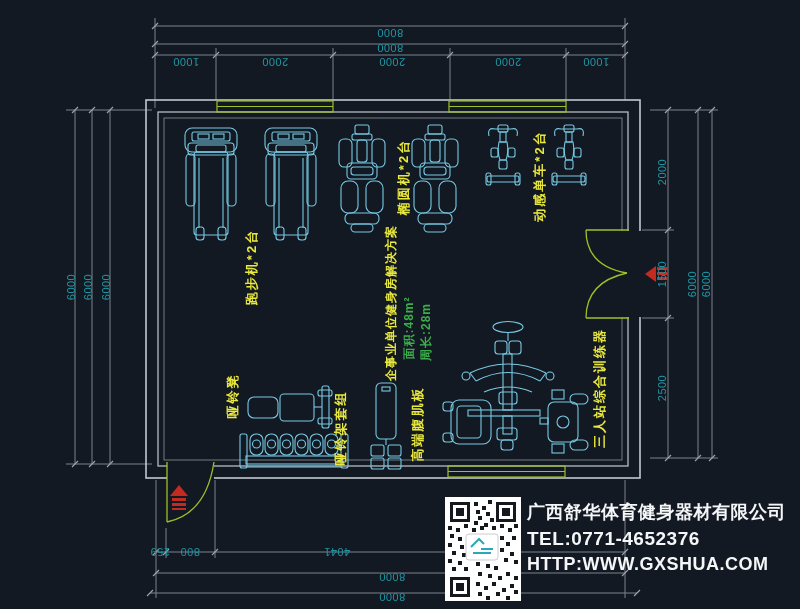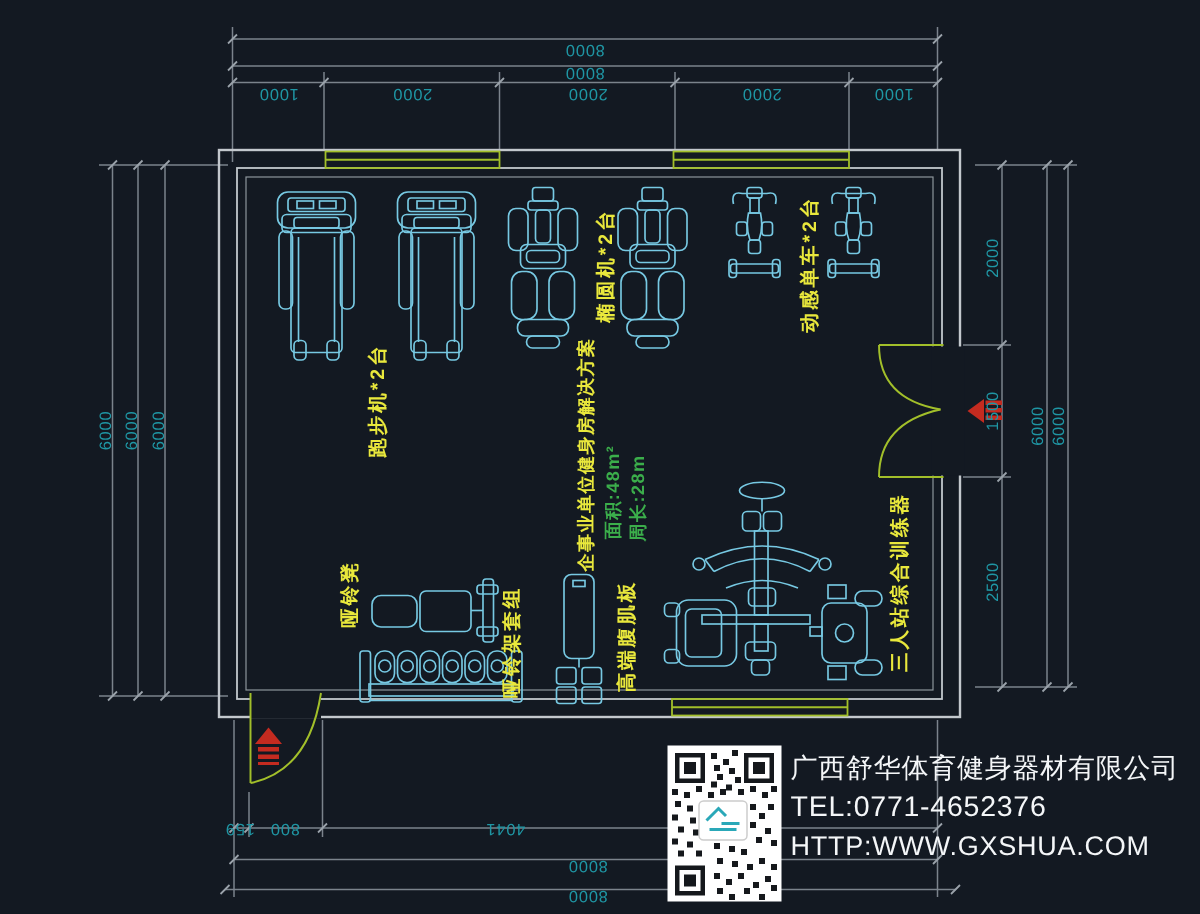--- a/index.html
+++ b/index.html
@@ -6,21 +6,21 @@
   .stage{position:relative;width:800px;height:609px;background:#131922;overflow:hidden;
          font-family:"Liberation Sans",sans-serif;}
   svg{position:absolute;left:0;top:0;}
   .lbl{position:absolute;white-space:nowrap;transform:translate(-50%,-50%);}
   .r180{transform:translate(-50%,-50%) rotate(180deg);}
   .r90{transform:translate(-50%,-50%) rotate(-90deg);}
   .dim{font-size:11px;color:#1f96a4;letter-spacing:0.5px;}
   .eq{font-size:13px;font-weight:bold;color:#e9e83c;letter-spacing:2px;}
   .title{font-size:12px;font-weight:bold;color:#e9e83c;letter-spacing:1px;}
   .stat{font-size:12px;font-weight:bold;color:#3bae4b;letter-spacing:1px;}
-  .co{position:absolute;color:#f4f6f8;font-weight:normal;white-space:nowrap;}
+  .co{position:absolute;color:#f4f6f8;font-weight:bold;white-space:nowrap;}
   .co-name{left:527px;top:500px;font-size:18px;letter-spacing:0.5px;}
   .co-tel{left:527px;top:528px;font-size:19px;letter-spacing:0.5px;}
   .co-web{left:527px;top:554px;font-size:18px;letter-spacing:0.5px;text-align:center;}
 </style>
 </head>
 <body>
 
 <div class="stage">
 
 <svg width="800" height="609" viewBox="0 0 800 609">

